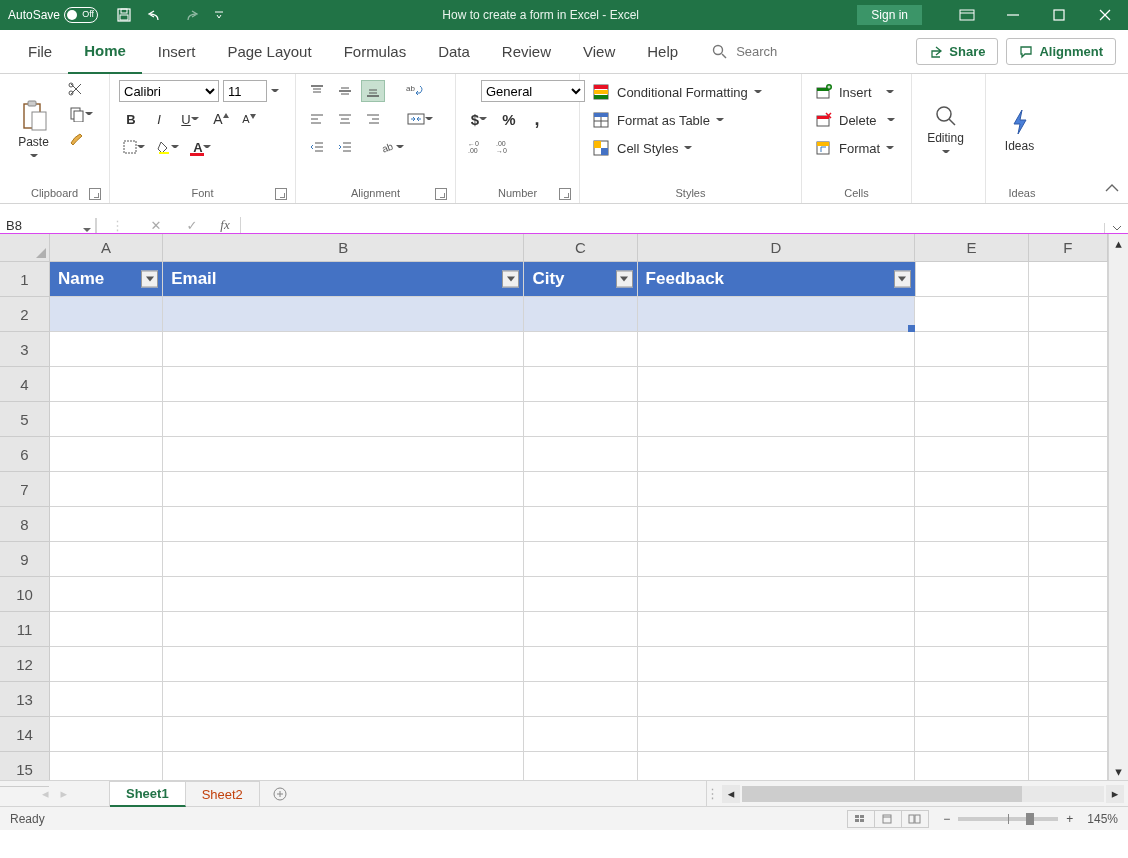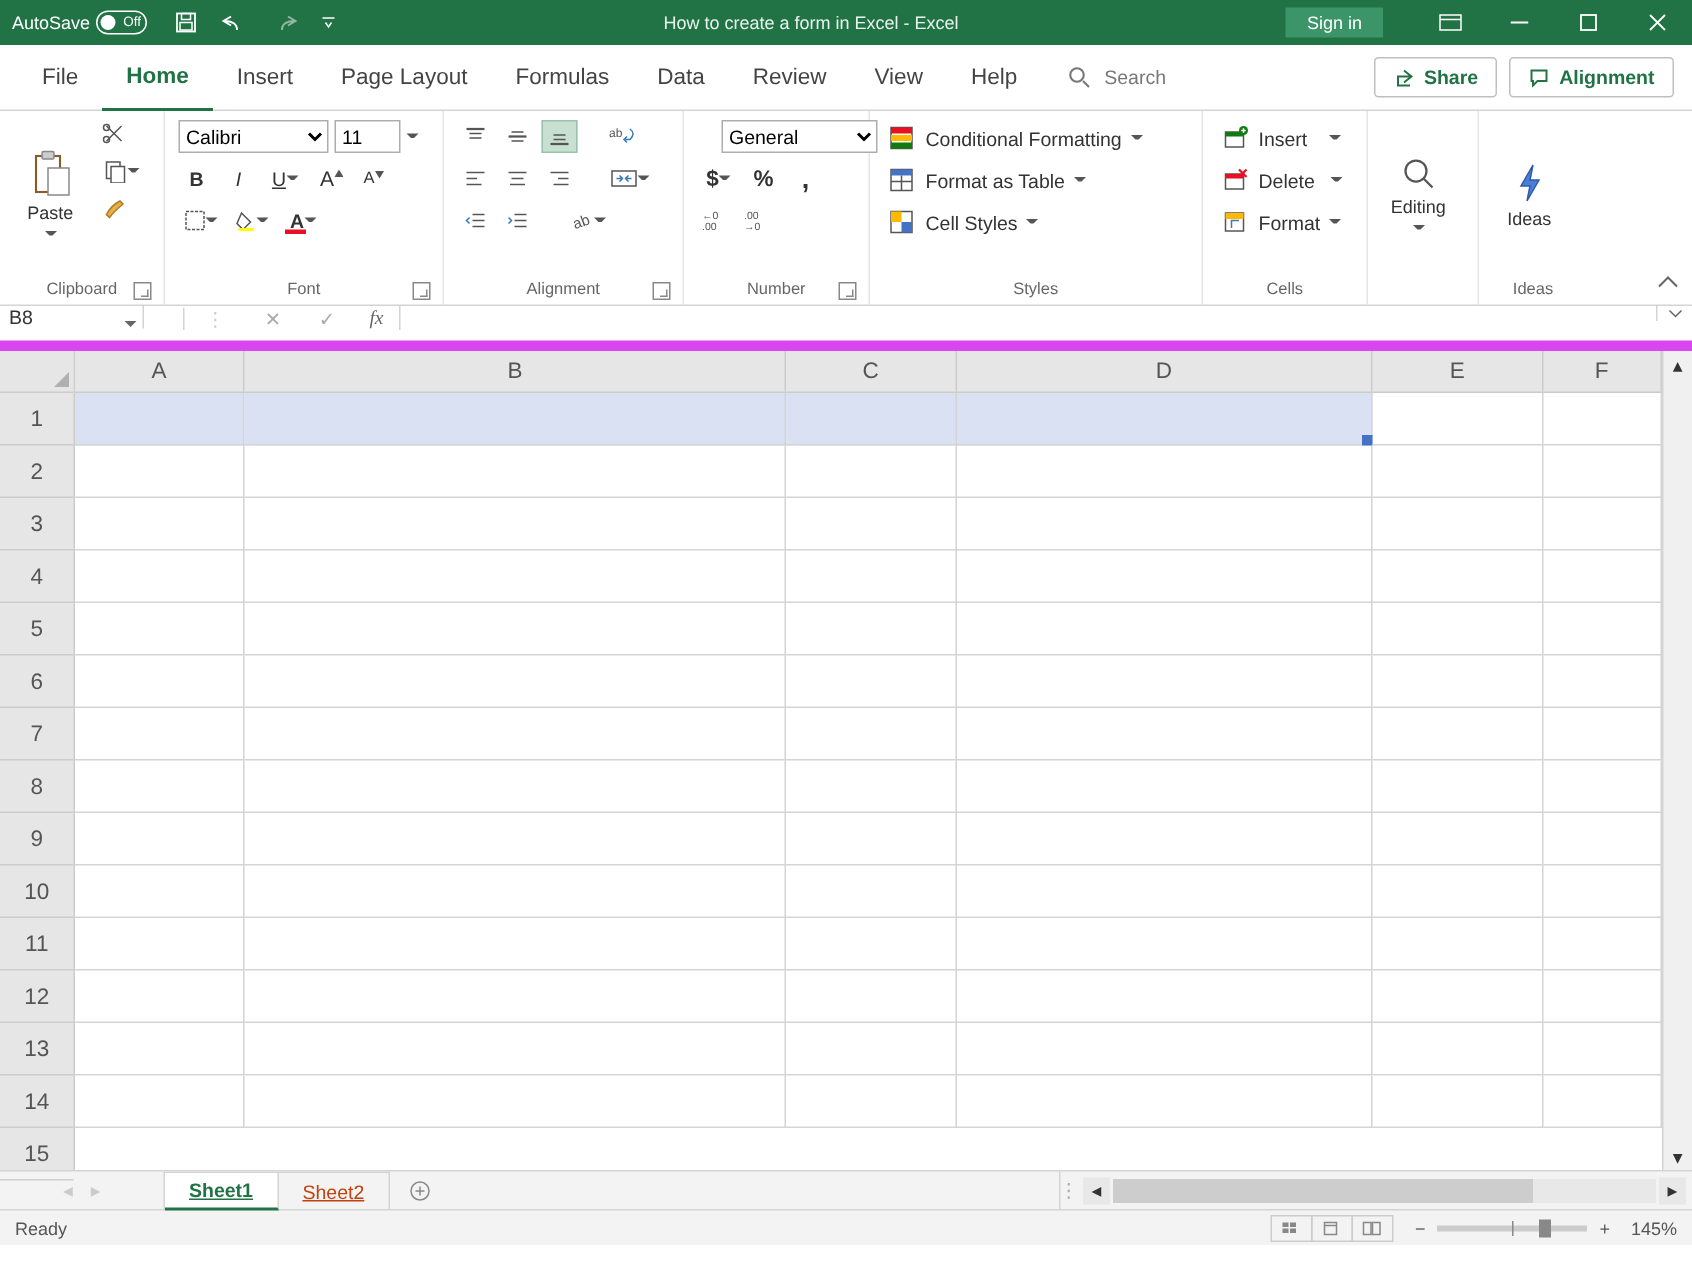--- a/index.html
+++ b/index.html
@@ -36,21 +36,21 @@
 .dd{width:8px;height:8px;}
 .dd::after{content:"";display:block;border-left:3px solid transparent;border-right:3px solid transparent;border-top:3px solid #555;margin-top:2px;}
 select.fontbox,input.fontsize,select.numfmt{border:1px solid #adadad;font-size:13px;height:22px;background:#fff;}
 select.fontbox{width:100px;}
 input.fontsize{width:44px;padding-left:4px;}
 select.numfmt{width:104px;margin-left:16px;}
 .ibtn{width:24px;height:22px;display:flex;align-items:center;justify-content:center;position:relative;}
 .ibtn.sel{background:#c8e0d0;border:1px solid #9bc2aa;}
 .cmd{display:flex;align-items:center;gap:6px;font-size:13px;padding:2px 4px;white-space:nowrap;}
 .collapse{position:absolute;right:8px;bottom:6px;width:16px;height:16px;}
-.formula-row{height:30px;border-bottom:7px solid #d946ef;display:flex;align-items:flex-start;gap:26px;}
+.formula-row{height:30px;border-bottom:1px solid #d946ef;display:flex;align-items:flex-end;}
 .namebox{width:96px;border-right:1px solid #d4d4d4;display:flex;align-items:center;padding:0 6px;position:relative;}
 .namebox .dd2{position:absolute;right:4px;top:10px;border-left:4px solid transparent;border-right:4px solid transparent;border-top:4px solid #666;}
 .fx-controls{display:flex;align-items:center;border-right:1px solid #d4d4d4;}
 .fx-controls .fbtn{width:36px;display:flex;align-items:center;justify-content:center;color:#aaa;}
 .fxlabel{width:30px;display:flex;align-items:center;justify-content:center;font-style:italic;font-family:"Times New Roman",serif;color:#666;}
 .fxinput{flex:1;padding:0 6px;display:flex;align-items:center;}
 .exp{width:24px;border-left:1px solid #d4d4d4;display:flex;align-items:center;justify-content:center;}
 .grid-area{position:relative;height:546px;display:flex;}
 .rowhdrs{width:50px;background:#e6e6e6;border-right:1px solid #ccc;}
 .selall{height:28px;background:#e6e6e6;border-bottom:1px solid #ccc;position:relative;}
@@ -63,21 +63,21 @@
 .cell{border-right:1px solid #d4d4d4;border-bottom:1px solid #d4d4d4;position:relative;}
 .tblhdr{background:#4472C4;color:#fff;font-size:17px;font-weight:600;display:flex;align-items:center;padding-left:8px;position:relative;}
 .filter{position:absolute;right:4px;top:50%;transform:translateY(-50%);width:17px;height:17px;background:#f0f0f0;border:1px solid #999;display:flex;align-items:center;justify-content:center;}
 .filter::after{content:"";border-left:4px solid transparent;border-right:4px solid transparent;border-top:5px solid #555;}
 .striperow .cell.intable{background:#D9E1F2;}
 .table-handle{position:absolute;right:-1px;bottom:-1px;width:7px;height:7px;background:#4472C4;}
 .vscroll{width:20px;background:#f0f0f0;border-left:1px solid #d4d4d4;position:relative;}
 .vscroll .up,.vscroll .down{height:18px;display:flex;align-items:center;justify-content:center;}
 .sheetbar{height:26px;border-top:1px solid #d4d4d4;display:flex;align-items:stretch;background:#f3f3f3;font-size:13px;}
 .sheet-nav{width:110px;display:flex;align-items:center;justify-content:center;gap:12px;border-right:1px solid #d4d4d4;color:#888;}
-.sheettab{padding:0 16px;display:flex;align-items:center;background:#fff;border-right:1px solid #d4d4d4;border-top:1px solid #d4d4d4;text-decoration:underline;}
+.sheettab{padding:0 16px;display:flex;align-items:center;background:#fff;border-right:1px solid #d4d4d4;border-top:1px solid #d4d4d4;}
 .sheettab.active{color:#217346;font-weight:600;border-bottom:2px solid #217346;margin-bottom:-1px;}
 .sheettab.inactive{background:#f3f3f3;color:#c2410c;}
 .addsheet{width:40px;display:flex;align-items:center;justify-content:center;color:#666;}
 .hscroll{flex:1;display:flex;align-items:center;padding:0 4px;gap:2px;}
 .hscroll .track{flex:1;height:16px;background:#e8e8e8;position:relative;}
 .hscroll .thumb{position:absolute;left:0;top:0;width:280px;height:16px;background:#cdcdcd;}
 .hscroll .arrow{width:18px;height:18px;background:#e8e8e8;display:flex;align-items:center;justify-content:center;}
 .statusbar{height:24px;background:#f3f3f3;border-top:1px solid #d4d4d4;display:flex;align-items:center;font-size:12px;color:#555;padding:0 10px;}
 .statusbar .spacer{flex:1;}
 .viewbtns{display:flex;gap:0;}
@@ -557,20 +557,28 @@
   <div class="cols-cells">
     <div class="colhdrs" id="colhdrs">
         <div class="colhdr" style="width: 114px;">A</div>
         <div class="colhdr" style="width: 364px;">B</div>
         <div class="colhdr" style="width: 114px;">C</div>
         <div class="colhdr" style="width: 280px;">D</div>
         <div class="colhdr" style="width: 114px;">E</div>
         <div class="colhdr" style="width: 80px;">F</div>
       </div>
     <div id="cells">
+        <div class="cellrow">
+          <div class="cell tblhdr" style="width: 114px;">Name<div class="filter"></div></div>
+          <div class="cell tblhdr" style="width: 364px;">Email<div class="filter"></div></div>
+          <div class="cell tblhdr" style="width: 114px;">City<div class="filter"></div></div>
+          <div class="cell tblhdr" style="width: 280px;">Feedback<div class="filter"></div></div>
+          <div class="cell" style="width: 114px;"></div>
+          <div class="cell" style="width: 80px;"></div>
+        </div>
         <div class="cellrow striperow">
           <div class="cell intable" style="width: 114px;"></div>
           <div class="cell intable" style="width: 364px;"></div>
           <div class="cell intable" style="width: 114px;"></div>
           <div class="cell intable" style="width: 280px;">
             <div class="table-handle"></div>
           </div>
           <div class="cell" style="width: 114px;"></div>
           <div class="cell" style="width: 80px;"></div>
         </div>

